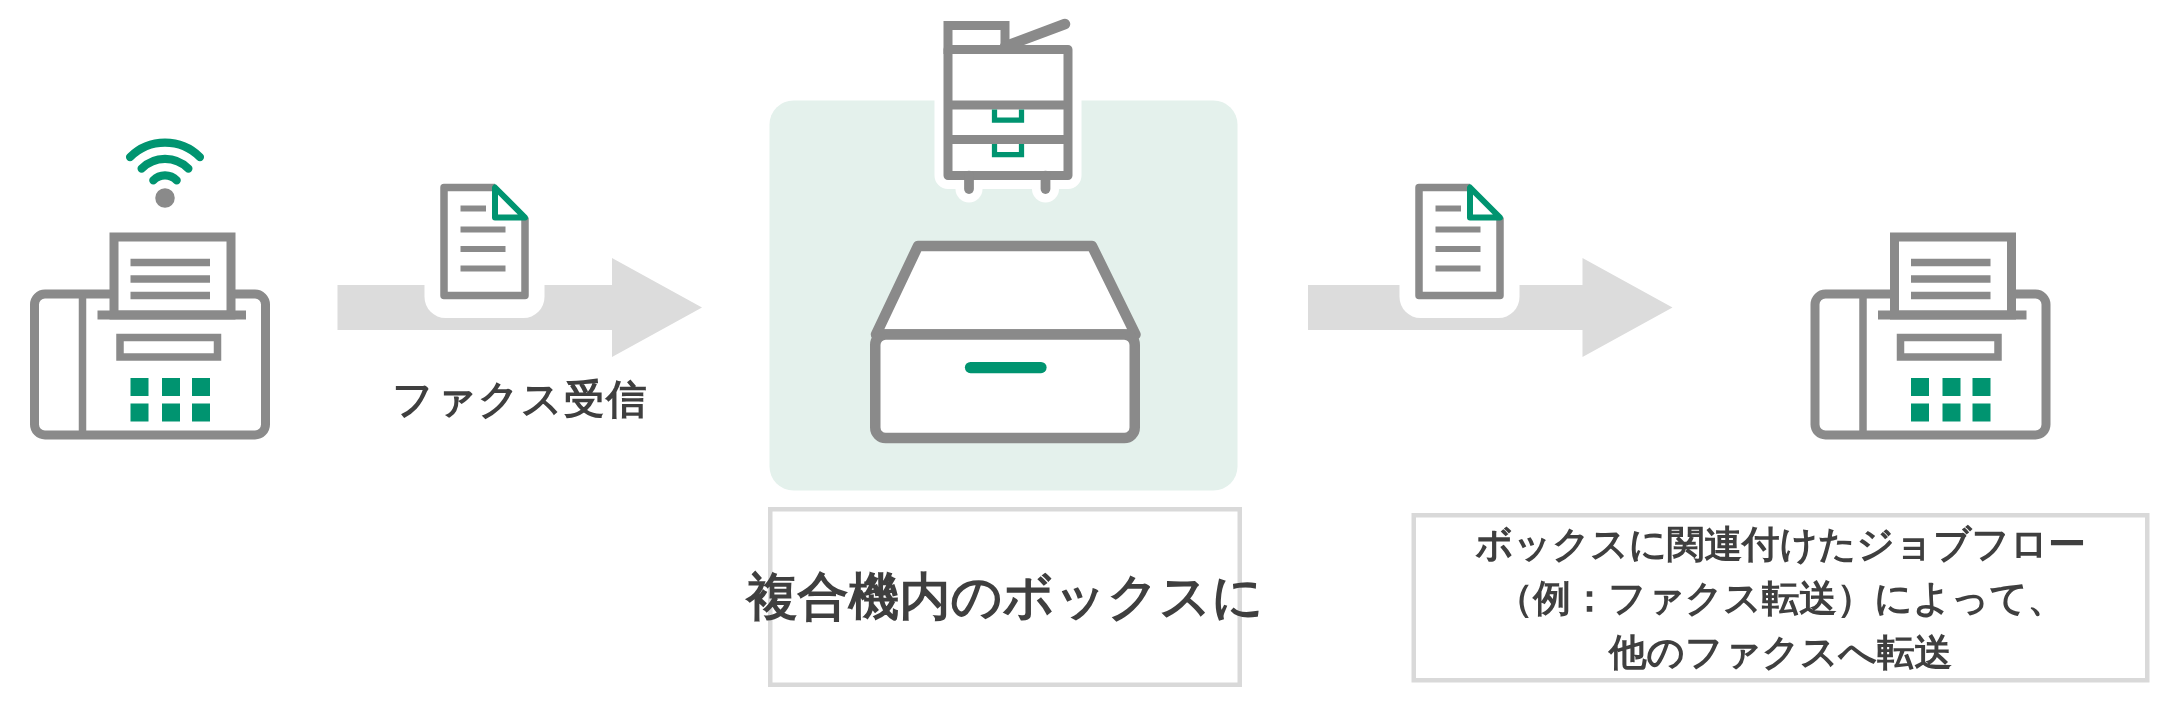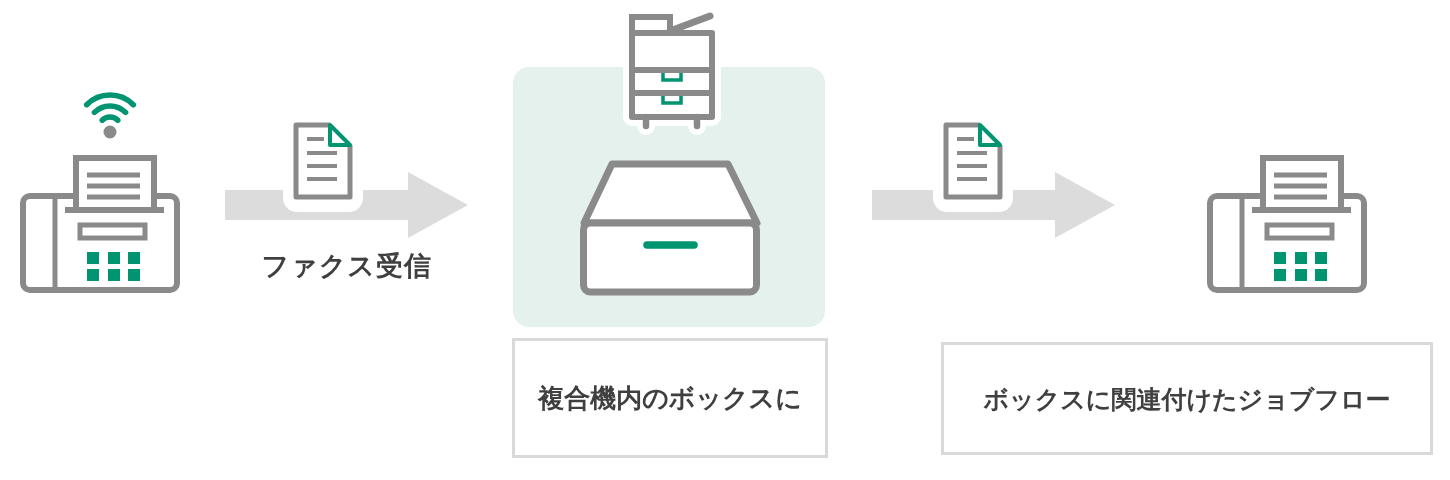--- a/index.html
+++ b/index.html
@@ -4,21 +4,21 @@
 <style>
   html,body{margin:0;padding:0;background:#fff;}
   body{font-family:"Liberation Sans","DejaVu Sans",sans-serif;}
   .canvas{position:relative;width:1450px;height:480px;background:#ffffff;overflow:hidden;}
   .abs{position:absolute;}
   .mint-box{left:513px;top:67px;width:312px;height:260px;background:#e4f1ec;border-radius:16px;}
   .arrow-label{top:237px;width:220px;text-align:right;font-size:27px;font-weight:bold;color:#3f3f3f;letter-spacing:1px;margin-top:11px;}
   .doc-halo{width:80px;height:100px;background:#ffffff;border-radius:14px;}
   .caption-box{background:#ffffff;border:3px solid #d9d9d9;display:flex;flex-direction:column;justify-content:center;align-items:center;box-sizing:border-box;}
   .caption-line{color:#3f3f3f;font-weight:bold;white-space:nowrap;}
-  .cap1 .caption-line{font-size:26px;line-height:40px;}
+  .cap1 .caption-line{font-size:34px;line-height:40px;}
   .cap2 .caption-line{font-size:25px;line-height:36px;}
   svg{display:block;overflow:visible;}
 </style>
 </head>
 <body>
 
 <div class="canvas">
 
   <svg class="abs" style="left:68px;top:78px;" width="84" height="62" viewBox="0 0 84 62">
     <path d="M18.7,26.7 A33,33 0 0 1 65.3,26.7" fill="none" stroke="#009470" stroke-width="5.5" stroke-linecap="round"></path>
@@ -122,15 +122,17 @@
     <rect x="67" y="100" width="12" height="12" fill="#009470"></rect>
     <rect x="88" y="100" width="12" height="12" fill="#009470"></rect>
     <rect x="108" y="100" width="12" height="12" fill="#009470"></rect>
     <rect x="67" y="117" width="12" height="12" fill="#009470"></rect>
     <rect x="88" y="117" width="12" height="12" fill="#009470"></rect>
     <rect x="108" y="117" width="12" height="12" fill="#009470"></rect>
   </svg>
 
   <div class="abs caption-box cap2" style="left:941px;top:342px;width:492px;height:113px;">
     <div class="caption-line">ボックスに関連付けたジョブフロー</div>
+    <div class="caption-line">（例：ファクス転送）によって、</div>
+    <div class="caption-line">他のファクスへ転送</div>
   </div>
 
 </div>
 
 </body></html>

